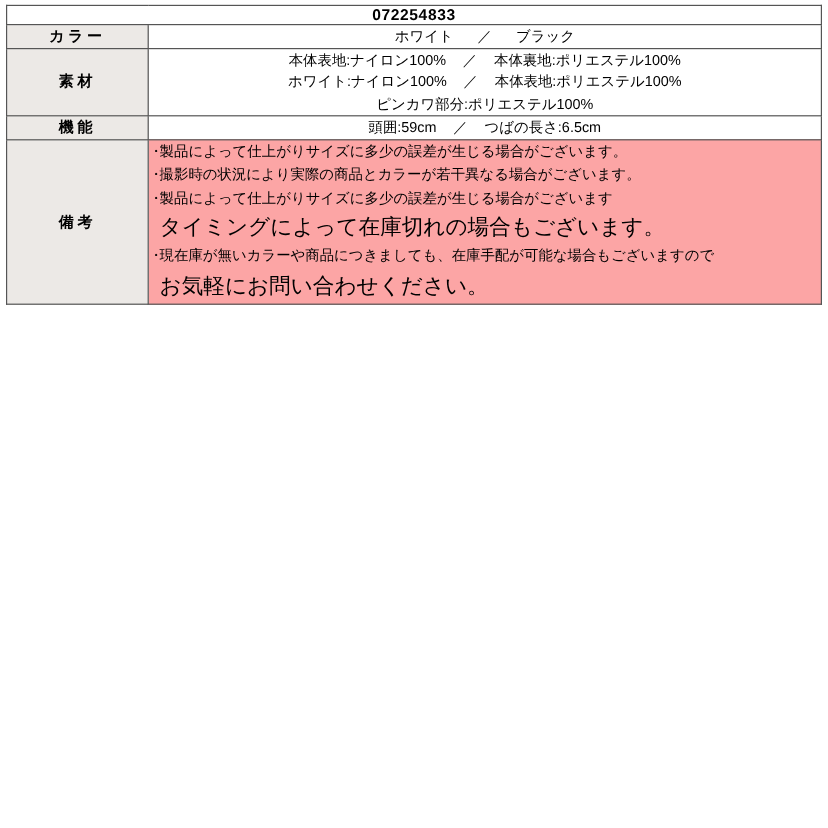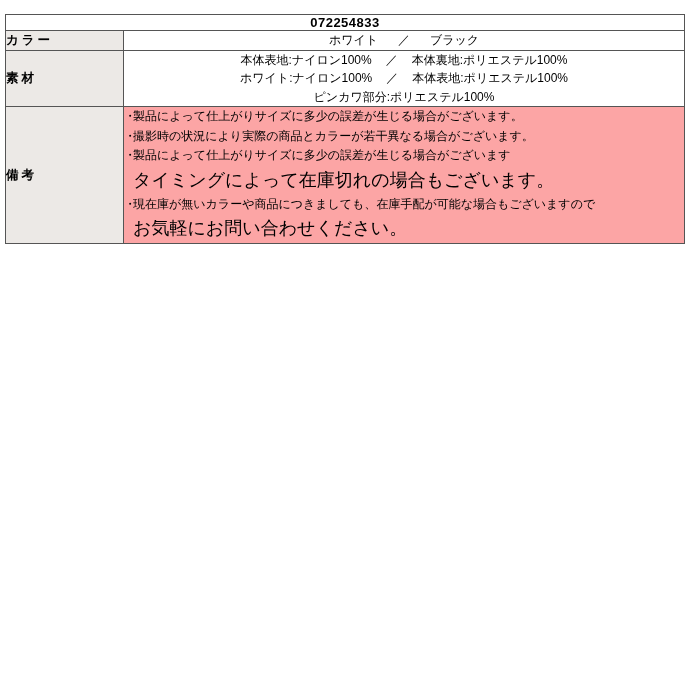--- a/index.html
+++ b/index.html
@@ -10,21 +10,21 @@
   body {
     width: 690px;
     height: 690px;
     font-family: "Liberation Sans", sans-serif;
     color: #000000;
     overflow: hidden;
   }
   .spec-wrap {
     width: 622px;
     box-sizing: border-box;
-    padding: 14px 5px 0 5px;
+    padding: 4px 5px 0 5px;
   }
   table.spec {
     border-collapse: collapse;
     width: 680px;
     table-layout: fixed;
     border: 1px solid #555555;
   }
   table.spec td {
     border: 1px solid #555555;
     vertical-align: middle;
@@ -34,20 +34,21 @@
     text-align: center;
     background: #ffffff;
     font-size: 13px;
     font-weight: bold;
     padding: 3px 0 4px 0;
     letter-spacing: 0.5px;
   }
   .label-cell {
     width: 118px;
     background: #ece9e6;
+    text-align: center;
     font-size: 12.5px;
     font-weight: bold;
     letter-spacing: 3px;
     padding: 4px 0;
     vertical-align: middle;
   }
   .value-cell {
     background: #ffffff;
     font-size: 12px;
     padding: 4px 6px 5px 8px;
@@ -118,20 +119,28 @@
           </div>
           <div class="line">
             <span>ホワイト:ナイロン100%</span><span class="sep">／</span><span>本体表地:ポリエステル100%</span>
           </div>
           <div class="line">
             <span>ピンカワ部分:ポリエステル100%</span>
           </div>
         </td>
       </tr>
 
+      <tr>
+        <td class="label-cell">機能</td>
+        <td class="value-cell">
+          <div class="line">
+            <span>頭囲:59cm</span><span class="sep">／</span><span>つばの長さ:6.5cm</span>
+          </div>
+        </td>
+      </tr>
 
       <tr>
         <td class="label-cell">備考</td>
         <td class="note-cell">
           <div class="note-item"><span class="bullet">・</span><span>製品によって仕上がりサイズに多少の誤差が生じる場合がございます。</span></div>
           <div class="note-item"><span class="bullet">・</span><span>撮影時の状況により実際の商品とカラーが若干異なる場合がございます。</span></div>
           <div class="note-item"><span class="bullet">・</span><span>製品によって仕上がりサイズに多少の誤差が生じる場合がございます</span></div>
           <div class="note-sub">タイミングによって在庫切れの場合もございます。</div>
           <div class="note-item"><span class="bullet">・</span><span>現在庫が無いカラーや商品につきましても、在庫手配が可能な場合もございますので</span></div>
           <div class="note-sub">お気軽にお問い合わせください。</div>

